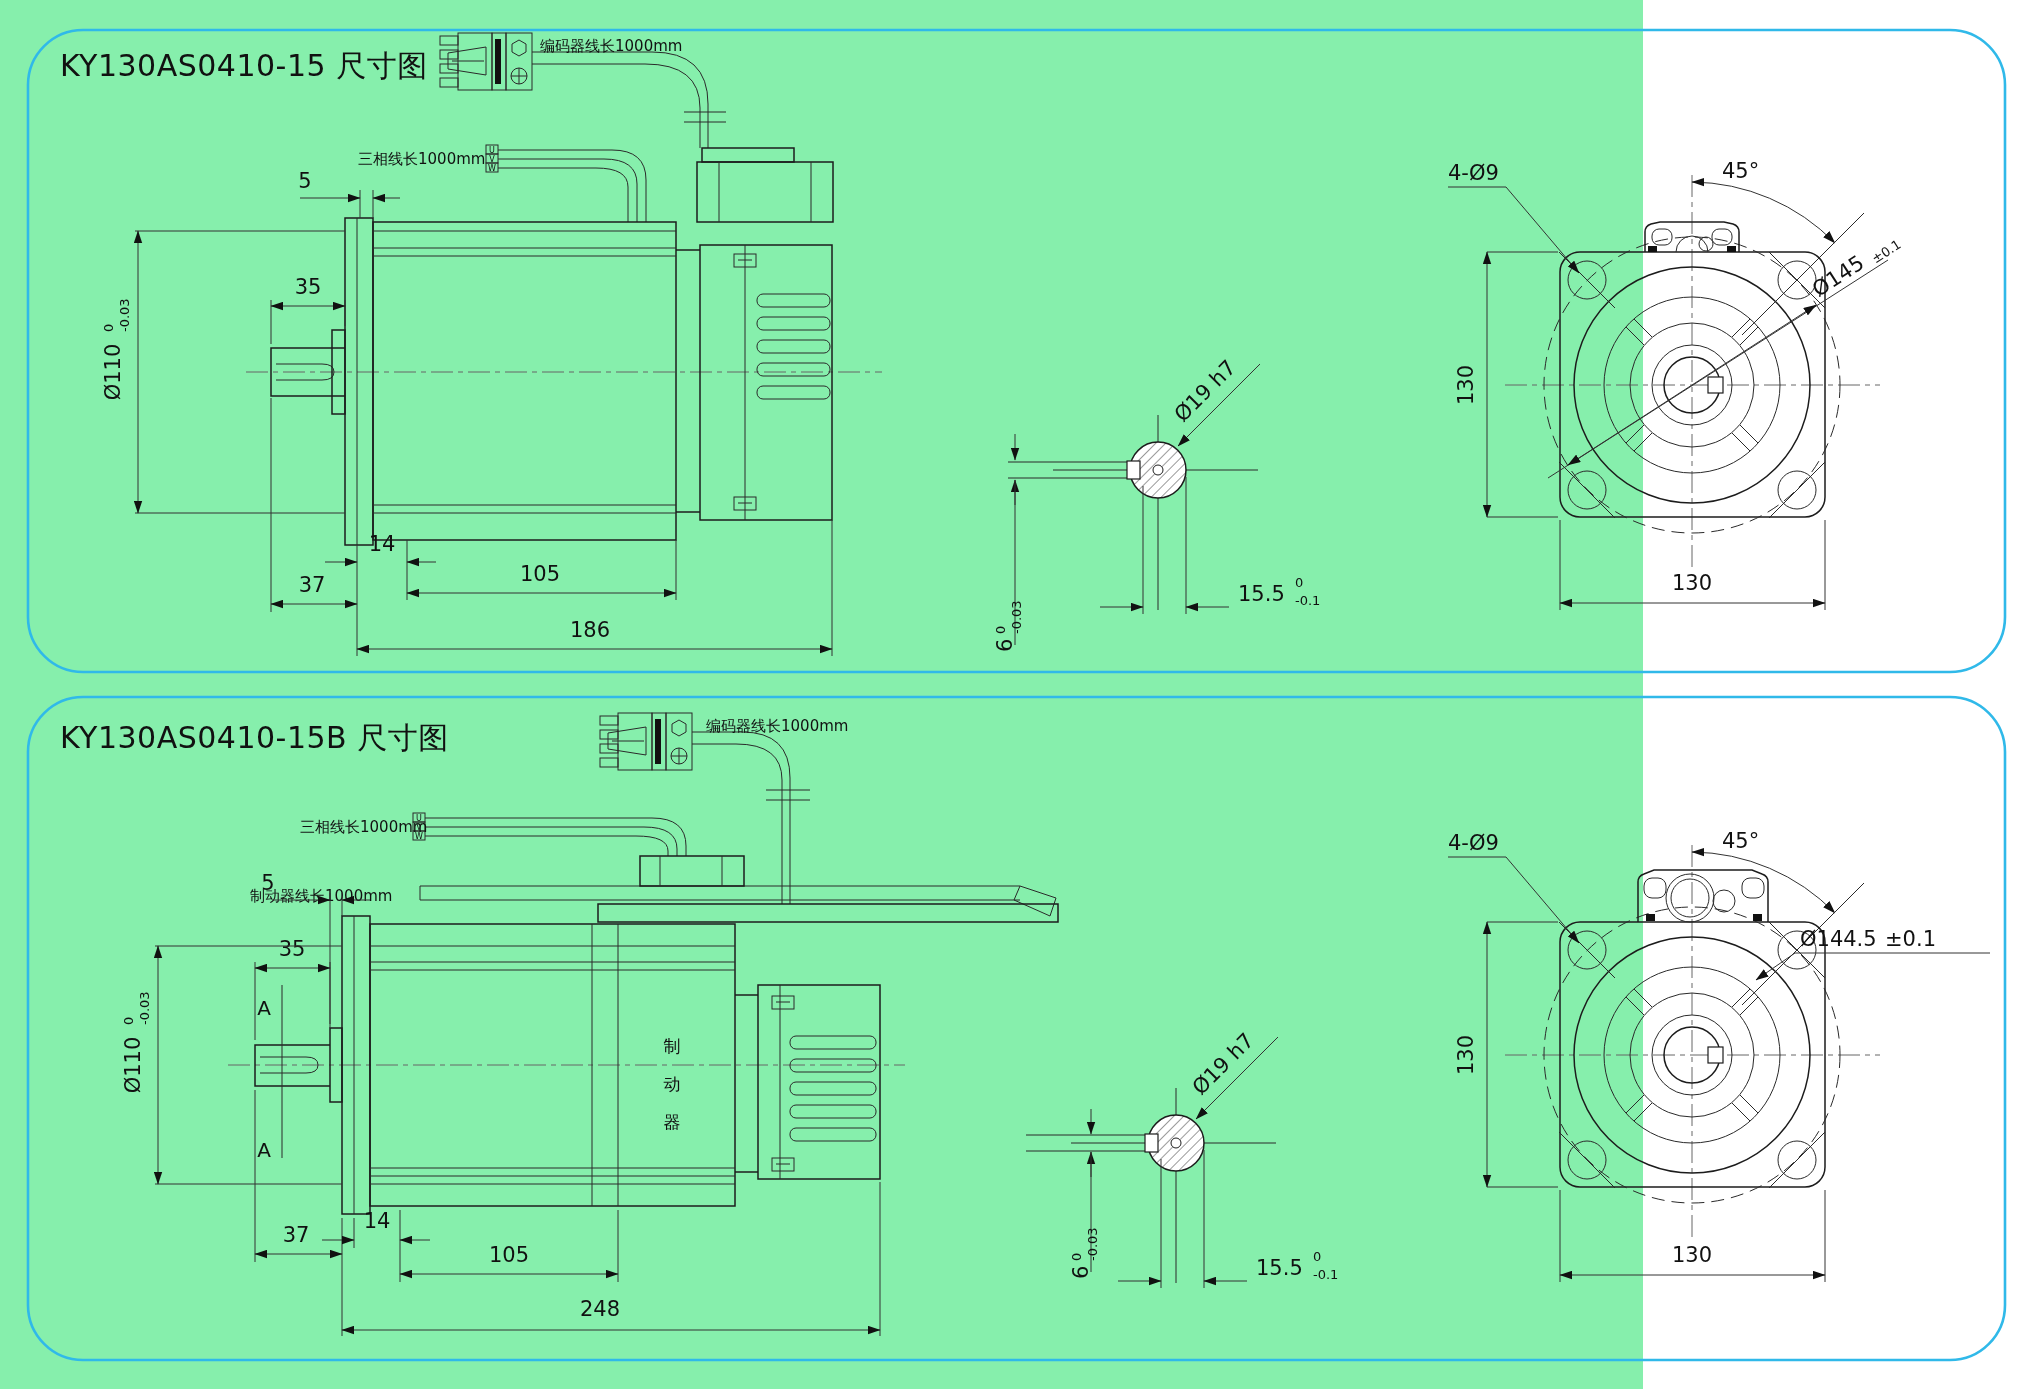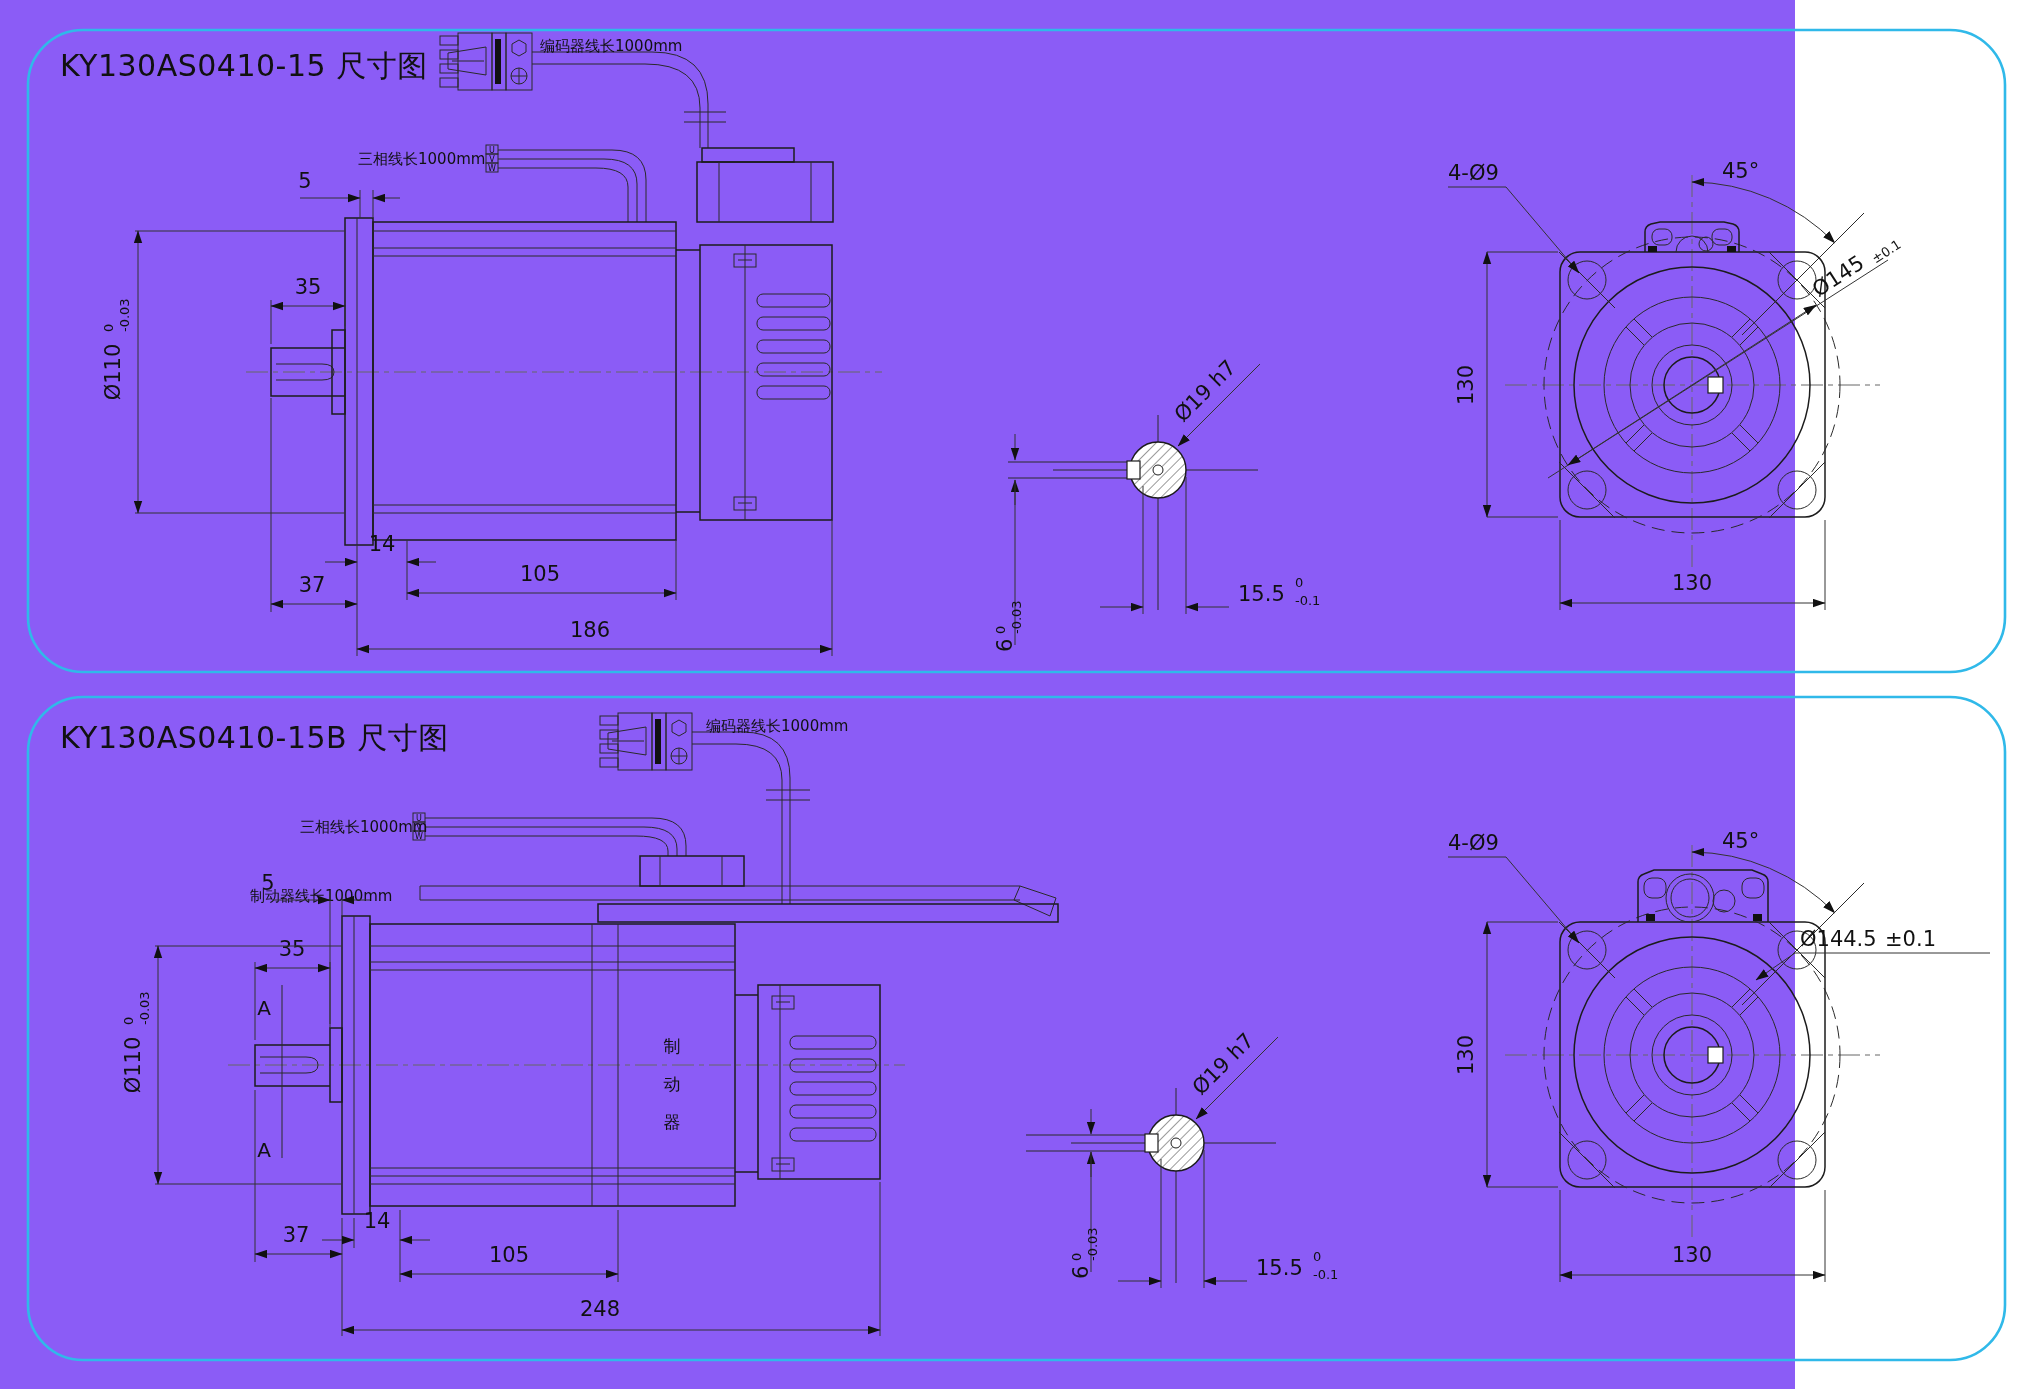--- a/index.html
+++ b/index.html
@@ -1,16 +1,16 @@
 <!DOCTYPE html>
 <html><head>
 <meta charset="utf-8">
 <style>
   html,body{margin:0;padding:0;background:#ffffff;}
-  .page{width:1795px;height:1389px;position:relative;background:#8b5cf6;font-family:"DejaVu Sans",sans-serif;}
+  .page{width:1643px;height:1389px;position:relative;background:#86efac;font-family:"DejaVu Sans",sans-serif;}
   svg{display:block;}
   
   .frame{fill:none;stroke:#30b9e9;stroke-width:2.6px;}
   .ol{fill:none;stroke:#1c1c1c;stroke-width:1.5px;}   
   .tl{fill:none;stroke:#2a2a2a;stroke-width:1px;}     
   .dl{fill:none;stroke:#333;stroke-width:1px;}        
   .cl{fill:none;stroke:#666;stroke-width:1px;stroke-dasharray:22 5 5 5;} 
   .dash{fill:none;stroke:#2a2a2a;stroke-width:1px;stroke-dasharray:13 7;}
   .blk{fill:#111;stroke:none;}
   .wfill{fill:#fff;}

